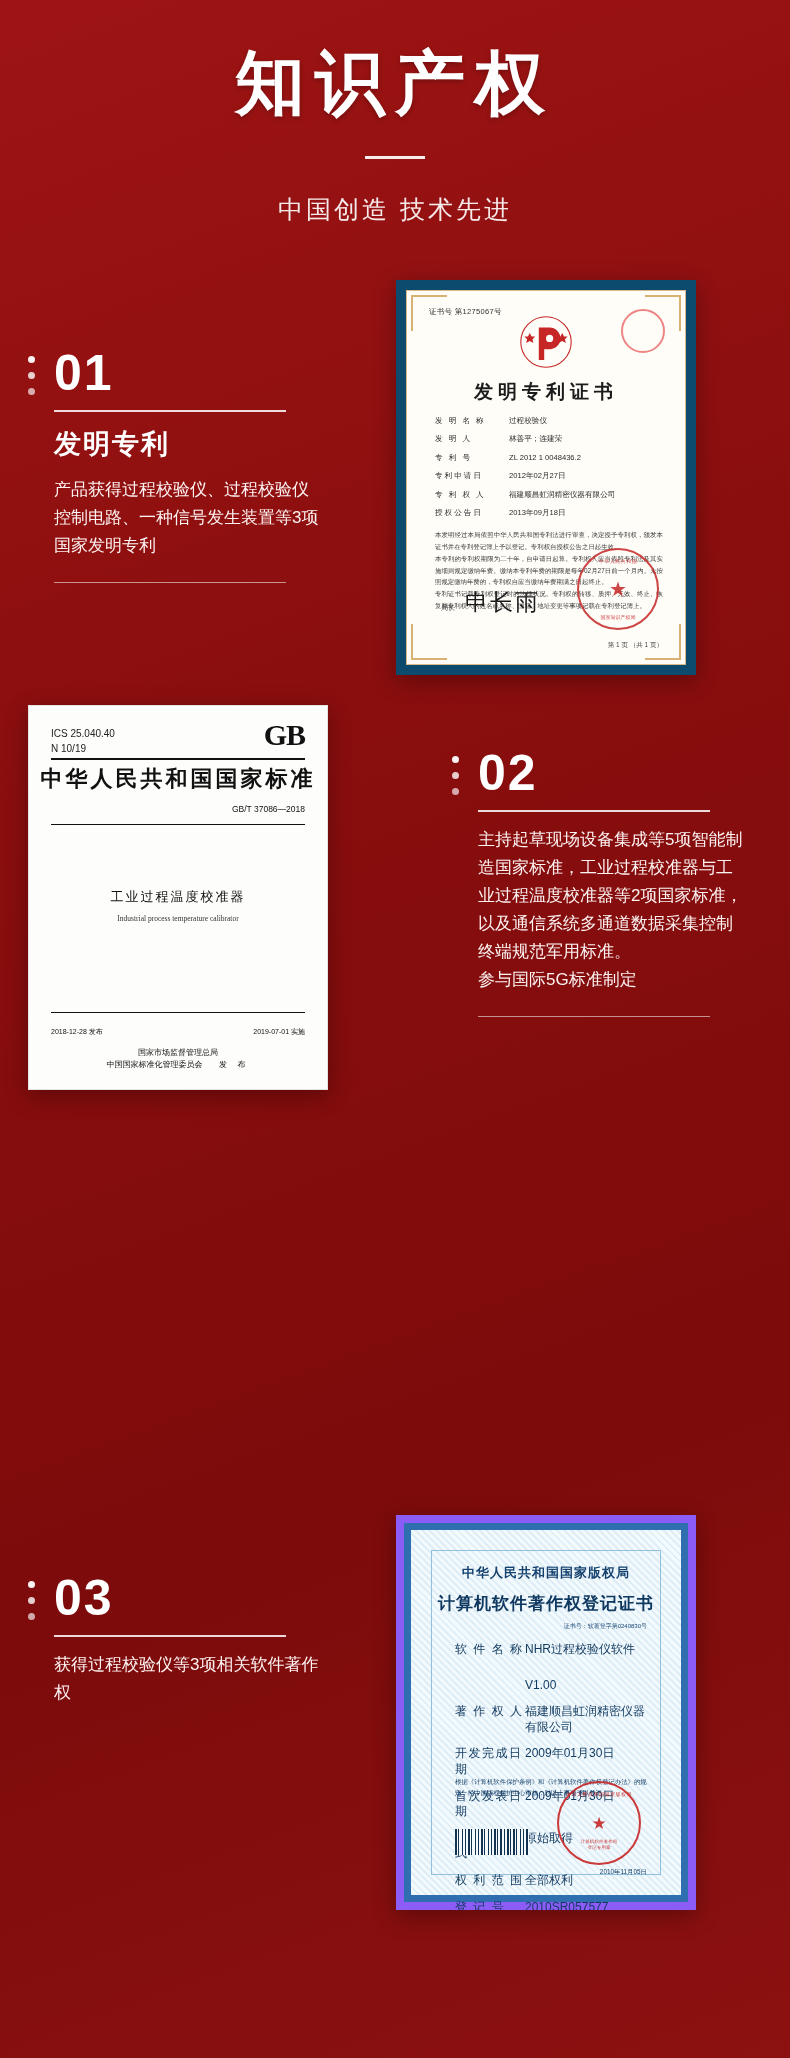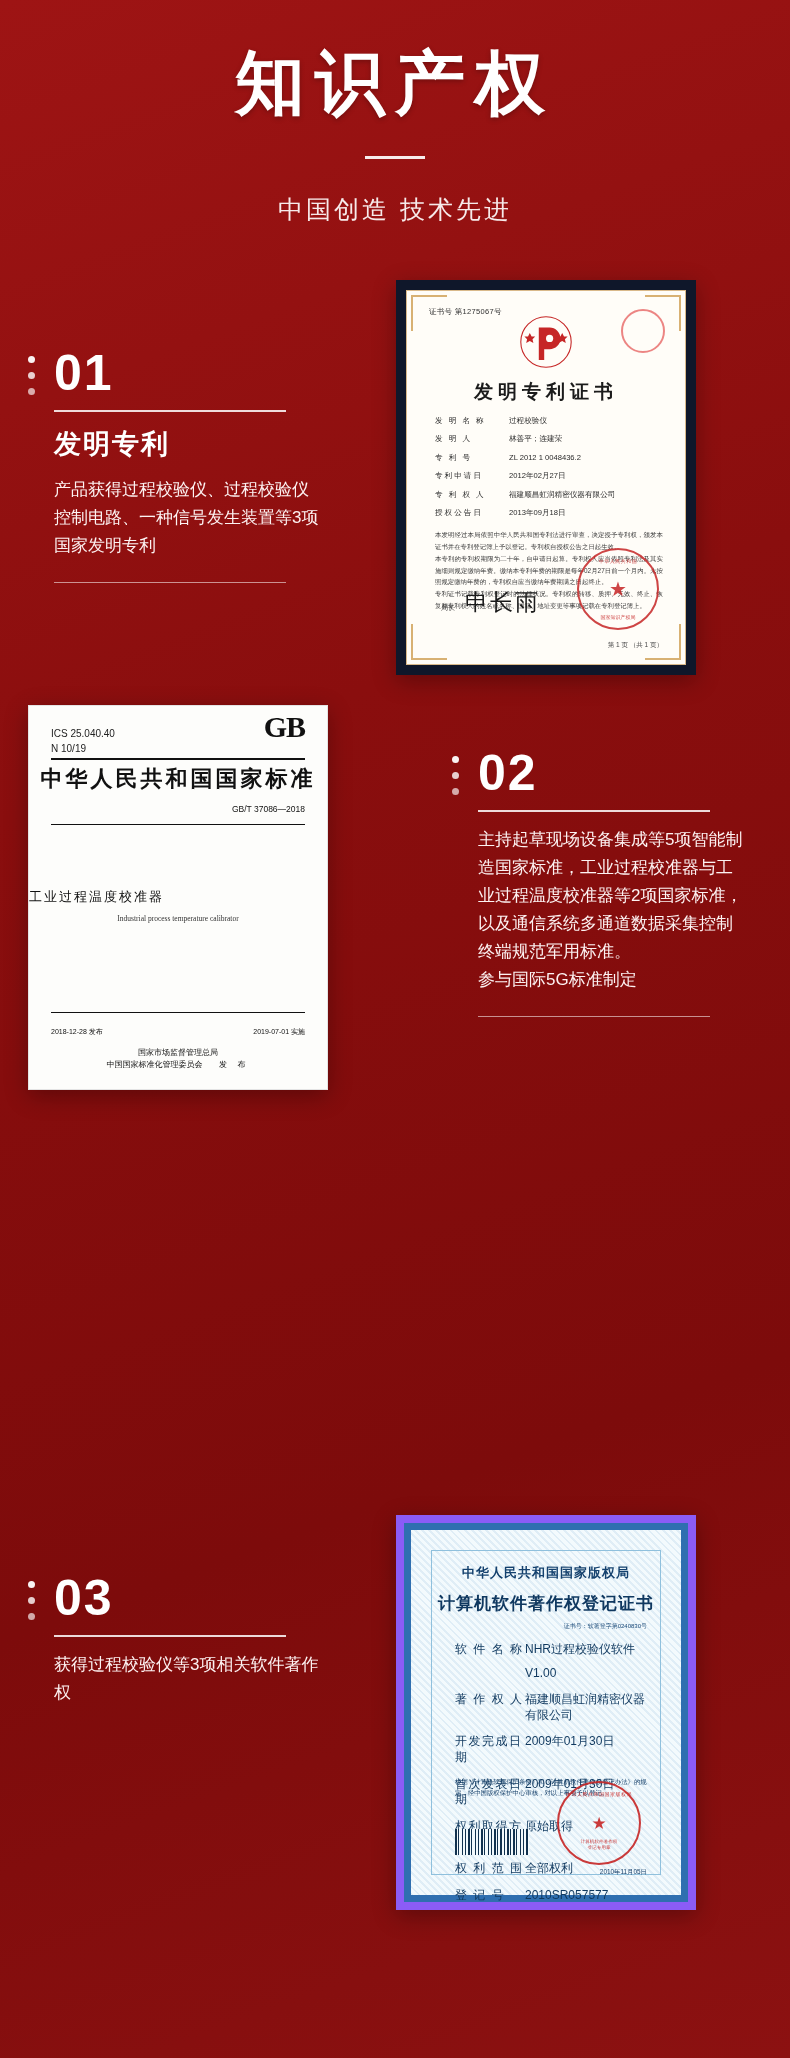--- a/index.html
+++ b/index.html
@@ -121,21 +121,21 @@
   }
 
   
   .cert1 {
     width: 300px;
     height: 395px;
     left: 396px;
     top: 0;
     padding: 0;
     box-sizing: border-box;
-    background: #0f172a;
+    background: #0c4a6e;
   }
   .cert1-inner {
     position: absolute;
     left: 10px; top: 10px; right: 10px; bottom: 10px;
     border: 1px solid #d9b98a;
     background:
       linear-gradient(#fffdf8,#fffdf8);
     box-sizing: border-box;
   }
   .cert1-corner {
@@ -252,21 +252,21 @@
   }
   .gb-top {
     position: absolute;
     left: 22px; top: 20px;
     font-size: 10px;
     color: #222;
     line-height: 1.5;
   }
   .gb-logo {
     position: absolute;
-    right: 22px; top: 4px;
+    right: 22px; top: 12px;
     font-size: 30px;
     font-weight: bold;
     letter-spacing: -1px;
     color: #111;
     font-family: "Liberation Serif", serif;
   }
   .gb-rule {
     position: absolute;
     left: 22px; right: 22px;
     height: 2px;
@@ -284,21 +284,21 @@
   }
   .gb-code {
     position: absolute;
     right: 22px; top: 98px;
     font-size: 8.5px;
     color: #111;
   }
   .gb-name {
     position: absolute;
     left: 0; right: 0; top: 182px;
-    text-align: left;
+    text-align: center;
     font-size: 13px;
     letter-spacing: 2px;
     color: #111;
     font-family: "DejaVu Serif", serif;
   }
   .gb-name-en {
     position: absolute;
     left: 0; right: 0; top: 208px;
     text-align: center;
     font-size: 7.5px;
@@ -389,21 +389,21 @@
     display: flex;
     margin-bottom: 11px;
   }
   .c3-fields .lab {
     width: 70px;
     flex: none;
     letter-spacing: 1.5px;
   }
   .c3-fields .val { flex: 1; }
   .c3-fields .val2 {
-    margin-top: 8px;
+    margin-top: 20px;
   }
   .c3-note {
     position: absolute;
     left: 44px; right: 34px; bottom: 96px;
     font-size: 6.4px;
     line-height: 1.8;
     color: #16406a;
   }
   .c3-barcode {
     position: absolute;

